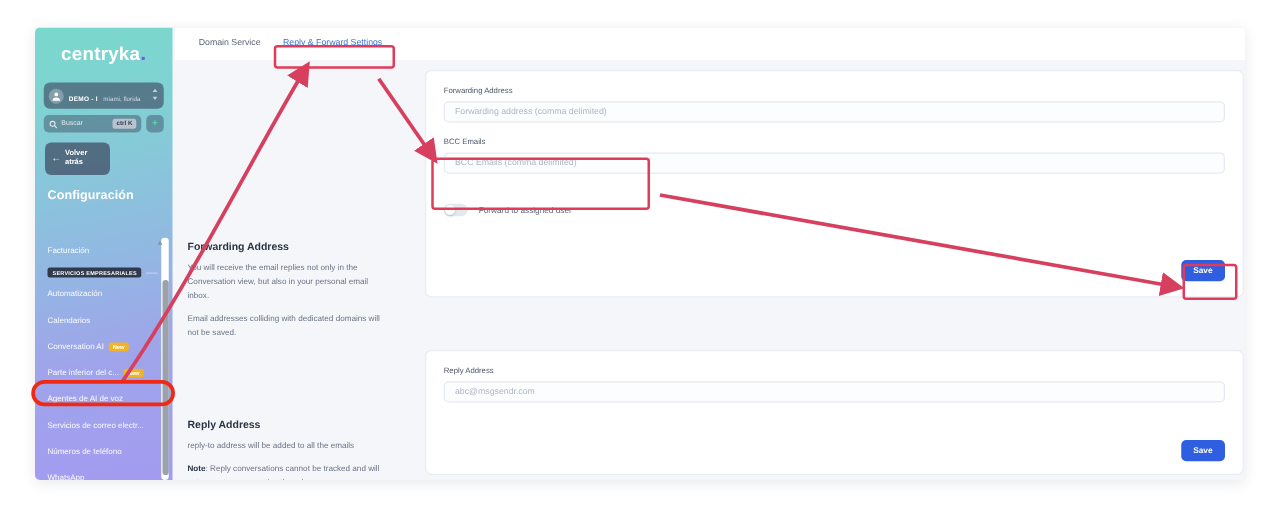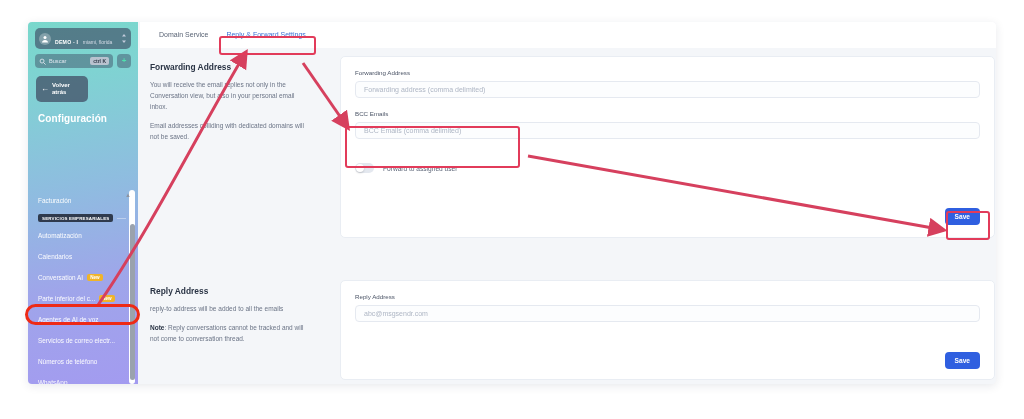--- a/index.html
+++ b/index.html
@@ -111,21 +111,21 @@
 
   
   #main{position:absolute;left:112px;top:0;right:0;height:362px;background:#f4f6f9;}
 
   #tabbar{height:26px;display:flex;align-items:center;padding-left:10px;gap:0;background:#ffffff;}
   .tab{font-size:7px;color:#5a6475;padding:0 9px;line-height:26px;white-space:nowrap;}
   .tab.active{color:#3b6fd4;}
 
   #content{position:absolute;left:0;top:26px;right:0;bottom:0;background:#f4f6f9;overflow:hidden;}
 
-  .block{position:relative;display:flex;padding:0;}
+  .block{position:relative;display:flex;padding:0;align-items:flex-end;}
   .desc{width:185px;padding:14px 14px 0 10px;box-sizing:border-box;}
   .desc h3{margin:0 0 7px 0;font-size:8.4px;color:#2a3445;font-weight:bold;}
   .desc p{margin:0 0 8px 0;font-size:6.5px;line-height:11px;color:#6b7486;}
   .desc p b{color:#2a3445;}
 
   .card{
     background:#ffffff;border-radius:5px;border:1px solid #e9edf3;
     box-sizing:border-box;position:relative;
   }
   .field-label{font-size:6.2px;color:#4b5466;margin-bottom:5px;}
@@ -154,20 +154,24 @@
 </style>
 </head>
 <body>
 
 <div id="screenshot">
 
   <div id="page-shell">
 
     <div id="sidebar">
 
+      <div id="brand">
+        <span>centryka</span>
+          <span class="dot">.</span>
+      </div>
 
       <div class="org-card">
         <span class="org-avatar">
           <svg viewBox="0 0 16 16" fill="#ffffff">
               <circle cx="8" cy="5" r="3"></circle>
               <path d="M2 15c0-3.3 2.7-5 6-5s6 1.7 6 5z"></path>
             </svg>
         </span>
         <span class="org-text">
           <span class="org-name">DEMO - I</span>

